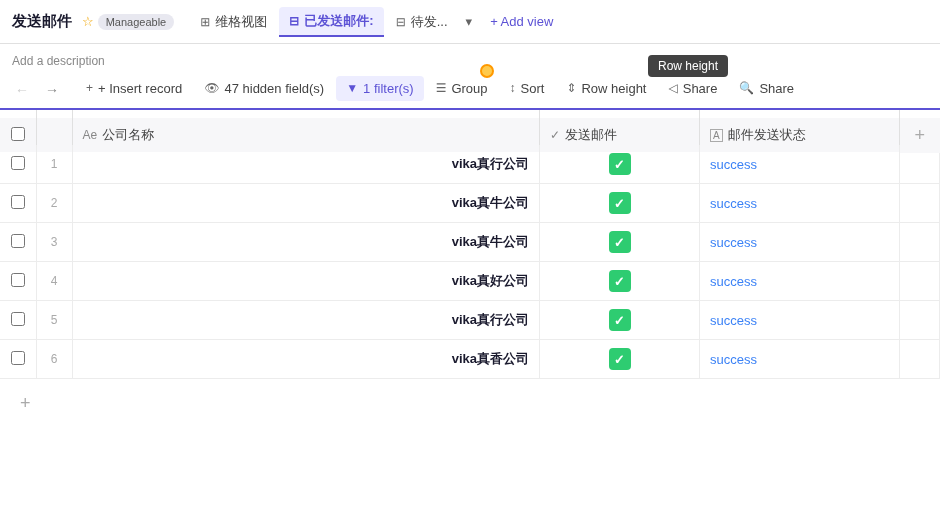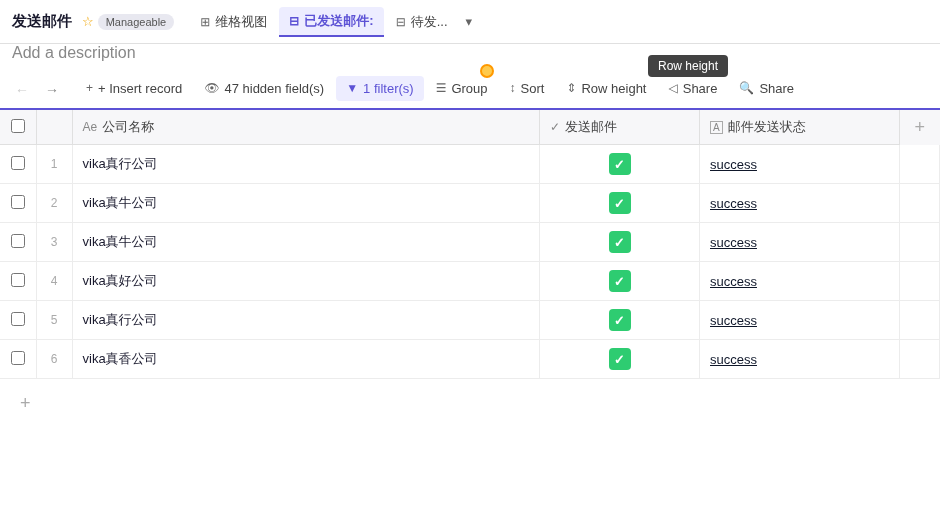--- a/index.html
+++ b/index.html
@@ -72,22 +72,22 @@
       color: #5c52d5;
       font-size: 13px;
       border-radius: 4px;
     }
 
     
     .subtitle-bar {
       height: 24px;
       padding: 0 12px;
       display: flex;
-      align-items: flex-start;
-      font-size: 16px;
+      align-items: flex-end;
+      font-size: 12px;
       color: #888;
     }
 
     
     .toolbar {
       display: flex;
       align-items: center;
       height: 42px;
       border-bottom: 2px solid #5c52d5;
       padding: 0 8px;
@@ -146,21 +146,21 @@
     thead th {
       background: #f7f7f9;
       border-bottom: 1px solid #e0e0e0;
       border-right: 1px solid #e0e0e0;
       padding: 8px 10px;
       text-align: left;
       font-weight: 500;
       font-size: 13px;
       color: #444;
       position: sticky;
-      top: 0;
+      top: 8px;
       z-index: 2;
       white-space: nowrap;
     }
     thead th:first-child {
       width: 36px;
       text-align: center;
       padding: 8px 4px;
     }
     .th-inner {
       display: flex;
@@ -196,22 +196,23 @@
       color: #999;
       font-size: 12px;
     }
     tbody td.row-num {
       text-align: center;
       color: #aaa;
       font-size: 12px;
       width: 36px;
     }
     tbody td.company-name {
-      font-weight: 400;
+      font-weight: 700;
       color: #1a1a2e;
+      text-align: right;
     }
     .checkbox-cell {
       width: 36px;
     }
     .checkbox-input {
       width: 14px;
       height: 14px;
       cursor: pointer;
     }
     .green-check {
@@ -221,22 +222,21 @@
       border-radius: 4px;
       display: flex;
       align-items: center;
       justify-content: center;
       color: #fff;
       font-size: 13px;
       font-weight: bold;
       margin: 0 auto;
     }
     .success-text {
-      color: #0f172a;
-      text-decoration: underline;
+      color: #3b82f6;
     }
     .add-row-btn {
       padding: 8px 10px;
       color: #aaa;
       font-size: 18px;
       cursor: pointer;
       display: inline-flex;
       align-items: center;
     }
 
@@ -284,20 +284,23 @@
     </div>
     <div class="view-tab active">
       <span class="view-icon">⊟</span>
       <span>已发送邮件:</span>
     </div>
     <div class="view-tab">
       <span class="view-icon">⊟</span>
       <span>待发...</span>
     </div>
     <div class="dropdown-btn">▾</div>
+    <div class="add-view-btn">
+      <span>+ Add view</span>
+    </div>
   </div>
 </div>
 
 <div class="subtitle-bar">
   <span>Add a description</span>
 </div>
 
 <div class="toolbar">
   <div class="toolbar-nav">
     <div class="nav-btn disabled">←</div>

